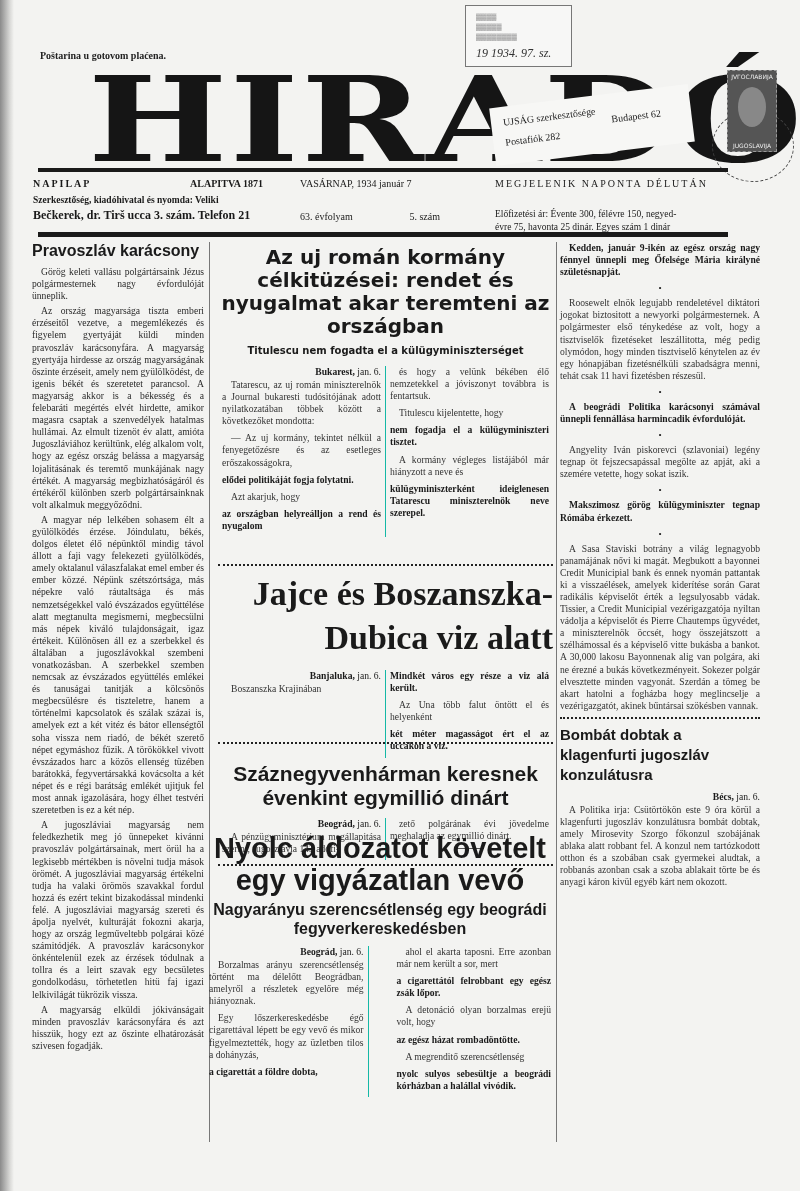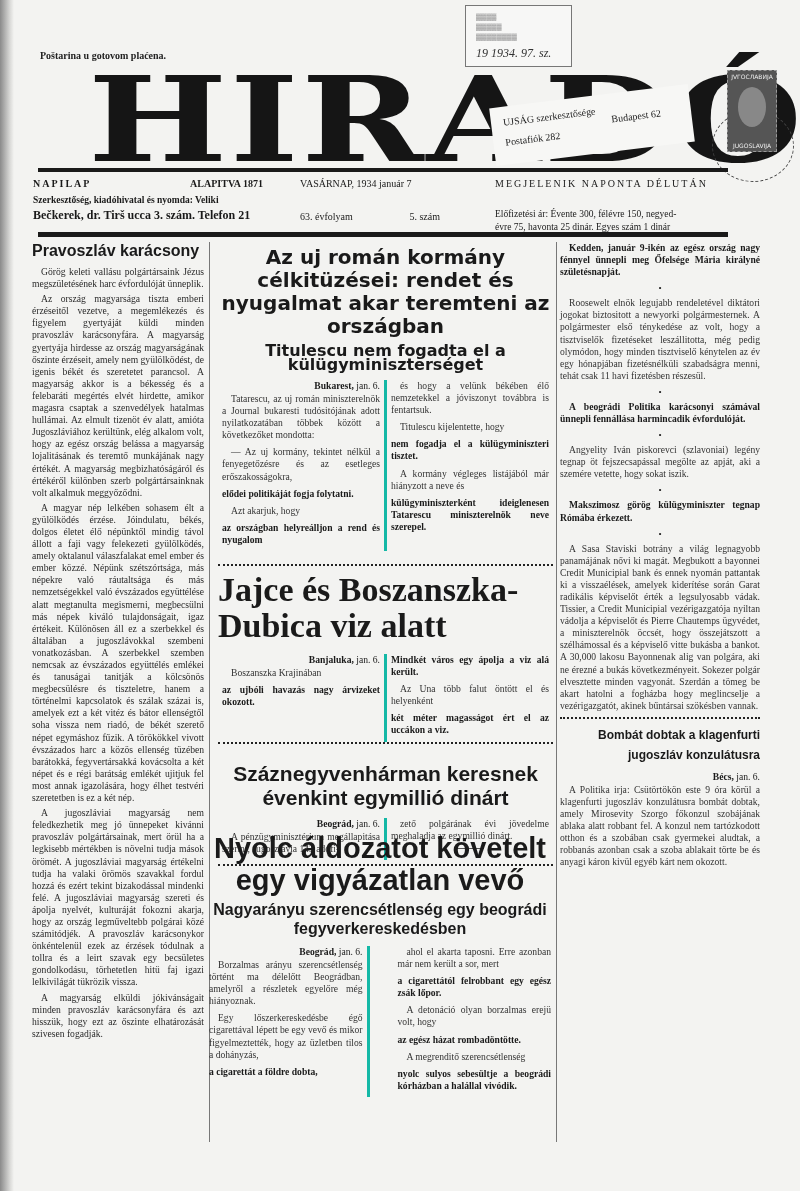--- a/index.html
+++ b/index.html
@@ -23,35 +23,35 @@
   .rule { position:absolute; height:4px; background:#1a1a1a; }
   .infobar { position:absolute; top:178px; font-size:10px; color:#1a1a1a; }
   .infobar .caps { letter-spacing:2px; font-size:10px; }
   .b { font-weight:bold; }
   .colrule { position:absolute; width:1px; background:#777; }
   .col1 { position:absolute; left:32px; top:242px; width:172px; }
   .h-prav { font-family:"Liberation Sans", sans-serif; font-weight:bold; font-size:16px; margin:0 0 6px 0; white-space:nowrap; }
   .p { font-size:9.6px; line-height:12.1px; text-align:justify; text-indent:9px; margin:0 0 3px 0; color:#2a2a2a; }
   .center { position:absolute; left:218px; width:335px; }
   .h-roman { font-family:"DejaVu Sans", sans-serif; font-weight:bold; font-size:20px; line-height:23px; text-align:center; margin:4px 0 6px 0; }
-  .sub-roman { font-family:"DejaVu Sans", sans-serif; font-weight:bold; font-size:16px; line-height:14px; text-align:center; margin:0 0 8px 0; }
+  .sub-roman { font-family:"DejaVu Sans", sans-serif; font-weight:bold; font-size:10px; line-height:14px; text-align:center; margin:0 0 8px 0; }
   .twocol { display:flex; gap:0; }
   .twocol .c { width:166px; padding:0 4px; }
-  .twocol .c.left { border-right:3px solid #14b8a6; }
+  .twocol .c.left { border-right:1px solid #14b8a6; }
   .dateline { font-size:9.6px; text-align:right; margin:0 0 2px 0; }
   .pb { font-size:9.6px; line-height:12.1px; font-weight:bold; margin:0 0 5px 0; text-align:justify; }
   .pl { font-size:9.6px; line-height:12.1px; margin:0 0 5px 0; text-indent:9px; text-align:justify; color:#333; }
   .dots { border-top:2.5px dotted #222; margin:4px 0; height:0; }
-  .h-jajce { font-family:"Liberation Serif", serif; font-weight:bold; font-size:34px; line-height:36px; text-align:left; margin:6px 0 10px 0; }
+  .h-jajce { font-family:"Liberation Serif", serif; font-weight:bold; font-size:34px; line-height:44px; text-align:right; margin:6px 0 10px 0; }
   .h-szaz { font-family:"Liberation Sans", sans-serif; font-weight:bold; font-size:21px; line-height:24px; text-align:center; margin:18px 0 8px 0; }
   .h-nyolc { font-family:"Liberation Sans", sans-serif; font-weight:bold; font-size:29px; line-height:32px; text-align:center; margin:6px 0 4px 0; }
   .sub-nyolc { font-family:"Liberation Sans", sans-serif; font-weight:bold; font-size:16px; line-height:19px; text-align:center; margin:0 0 8px 0; }
   .col3 { position:absolute; left:560px; top:242px; width:200px; }
   .bullet { text-align:center; font-size:9px; margin:1px 0 4px 0; }
-  .h-bomb { font-family:"Liberation Sans", sans-serif; font-weight:bold; font-size:12px; line-height:20px; text-align:right; margin:6px 0 6px 0; }
+  .h-bomb { font-family:"Liberation Sans", sans-serif; font-weight:bold; font-size:15px; line-height:20px; text-align:left; margin:6px 0 6px 0; }
   .short-dash { width:28px; border-top:1px solid #555; margin:6px auto 0 auto; }
 </style>
 </head>
 <body>
 
 <div class="page">
   <div class="leftedge"></div>
 
   <div class="postarina"><span class="b">Poštarina u gotovom plaćena.</span></div>
 
@@ -102,21 +102,21 @@
     <div style="margin-top:3px; font-size:9.5px;">évre 75, havonta 25 dinár. Egyes szám 1 dinár</div>
   </div>
 
   <div class="rule" style="left:38px; top:232px; width:690px; height:5px;"></div>
 
   <div class="colrule" style="left:209px; top:242px; height:900px;"></div>
   <div class="colrule" style="left:556px; top:242px; height:900px;"></div>
 
   <div class="col1">
     <h2 class="h-prav">Pravoszláv karácsony</h2>
-    <p class="p">Görög keleti vallásu polgártársaink Jézus megszületésének harc évfordulóját ünneplik.</p>
+    <p class="p">Görög keleti vallásu polgártársaink Jézus polgármesternek nagy évfordulóját ünneplik.</p>
     <p class="p">Az ország magyarsága tiszta emberi érzéseitől vezetve, a megemlékezés és figyelem gyertyáját küldi minden pravoszláv karácsonyfára. A magyarság gyertyája hirdesse az ország magyarságának őszinte érzéseit, amely nem gyülölködést, de igenis békét és szeretetet parancsol. A magyarság akkor is a békesség és a felebaráti megértés elvét hirdette, amikor magasra csaptak a szenvedélyek hatalmas hullámai. Az elmult tizenöt év alatt, amióta Jugoszláviához kerültünk, elég alkalom volt, hogy az egész ország belássa a magyarság lojalitásának és teremtő munkájának nagy értékét. A magyarság megbizhatóságáról és értékéről különben szerb polgártársainknak volt alkalmuk meggyőződni.</p>
     <p class="p">A magyar nép lelkében sohasem élt a gyülölködés érzése. Jóindulatu, békés, dolgos életet élő népünktől mindig távol állott a faji vagy felekezeti gyülölködés, amely oktalanul válaszfalakat emel ember és ember közzé. Népünk szétszórtsága, más népekre való ráutaltsága és más nemzetségekkel való évszázados együttélése alatt megtanulta megismerni, megbecsülni más népek kiváló tulajdonságait, igaz értékeit. Különösen áll ez a szerbekkel és általában a jugoszlávokkal szembeni vonatkozásban. A szerbekkel szemben nemcsak az évszázados együttélés emlékei és tanuságai tanitják a kölcsönös megbecsülésre és tiszteletre, hanem a történelmi kapcsolatok és szálak százai is, amelyek ezt a két vitéz és bátor ellenségtől soha vissza nem riadó, de békét szerető népet egymáshoz fűzik. A törökökkel vivott évszázados harc a közös ellenség tüzében barátokká, fegyvertársakká kovácsolta a két népet és e régi barátság emlékét ujitjuk fel most annak igazolására, hogy élhet testvéri szeretetben is ez a két nép.</p>
     <p class="p">A jugoszláviai magyarság nem feledkezhetik meg jó ünnepeket kivánni pravoszláv polgártársainak, mert örül ha a legkisebb mértékben is növelni tudja mások örömét. A jugoszláviai magyarság értékelni tudja ha valaki örömös szavakkal fordul hozzá és ezért tekint bizakodással mindenki felé. A jugoszláviai magyarság szereti és ápolja nyelvét, kulturáját fokozni akarja, hogy az ország legműveltebb polgárai közé számitódjék. A pravoszláv karácsonykor önkéntelenül ezek az érzések tódulnak a tollra és a leirt szavak egy becsületes gondolkodásu, törhetetlen hitü faj igazi lelkivilágát tükrözik vissza.</p>
     <p class="p">A magyarság elküldi jókivánságait minden pravoszláv karácsonyfára és azt hisszük, hogy ezt az őszinte elhatározását szivesen fogadják.</p>
   </div>
 
   <div class="center" style="top:242px;">
     <h1 class="h-roman">Az uj román kormány célkitüzései: rendet és nyugalmat akar teremteni az országban</h1>
     <div class="sub-roman">Titulescu nem fogadta el a külügyminiszterséget</div>
     <div class="twocol">
@@ -138,24 +138,23 @@
     </div>
   </div>
 
   <div class="center" style="top:560px;">
     <div class="dots"></div>
     <h1 class="h-jajce">Jajce és Boszanszka-Dubica viz alatt</h1>
     <div class="twocol">
       <div class="c left">
         <div class="dateline"><span class="b">Banjaluka,</span> <span>jan. 6.</span></div>
         <p class="pl">Boszanszka Krajinában</p>
-        <p class="pb">az ujbóli havazás nagy árvizeket okozott.</p>
       </div>
       <div class="c">
-        <p class="pb">Mindkét város egy ápolja a viz alá került.</p>
+        <p class="pb">Mindkét város egy része a viz alá került.</p>
         <p class="pl">Az Una több falut öntött el és helyenként</p>
         <p class="pb">két méter magasságot ért el az uccákon a viz.</p>
       </div>
     </div>
   </div>
 
   <div class="center" style="top:738px;">
     <div class="dots"></div>
     <h1 class="h-szaz">Száznegyvenhárman keresnek évenkint egymillió dinárt</h1>
     <div class="twocol">

